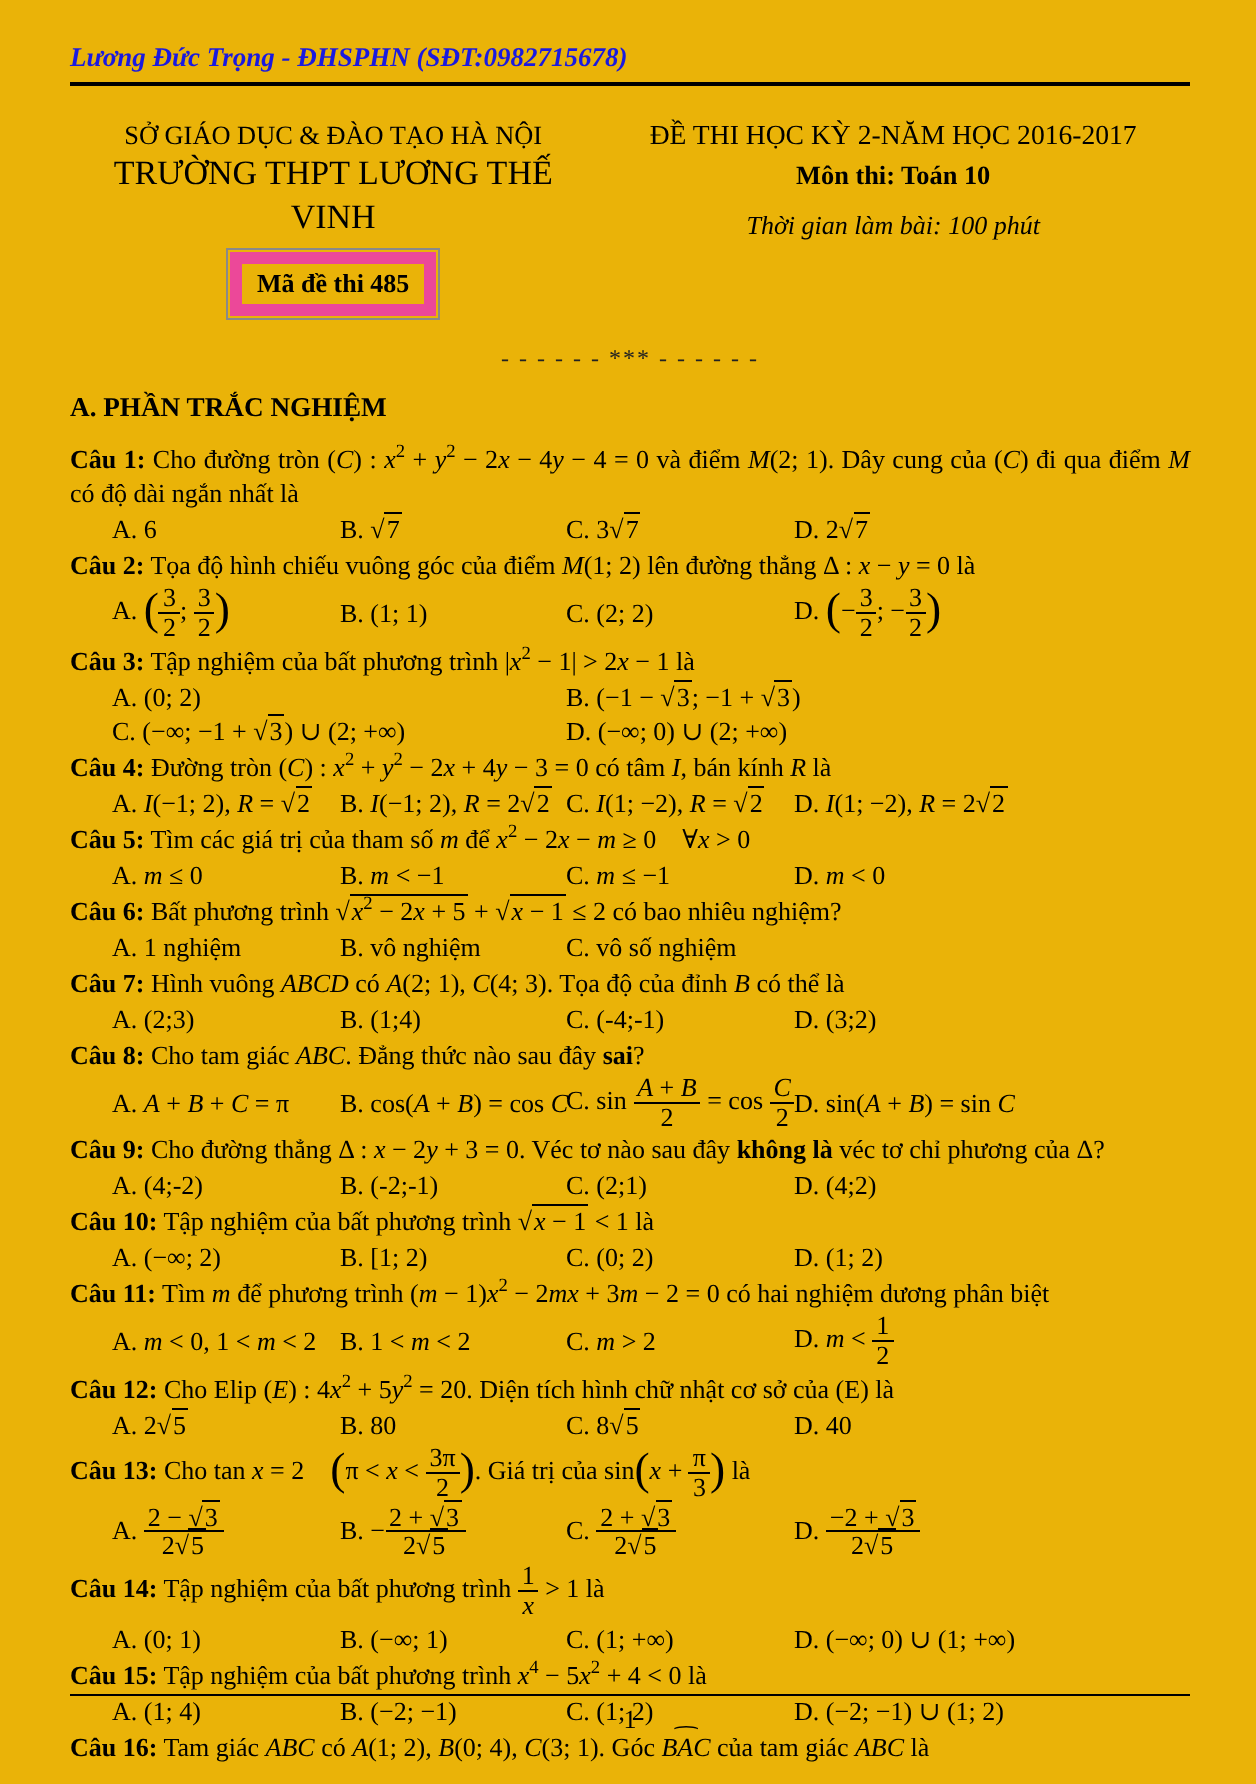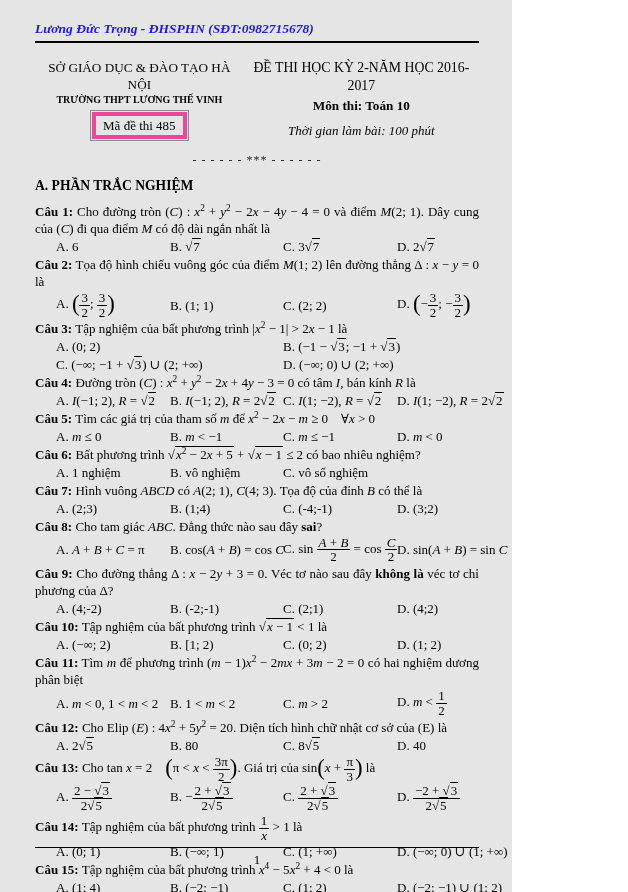--- a/index.html
+++ b/index.html
@@ -1,32 +1,32 @@
 <!DOCTYPE html>
 <html><head>
 <meta charset="utf-8">
 <style>
   html,body{margin:0;padding:0;background:#ffffff;}
   .page{
-    position:relative;width:512px;height:892px;box-sizing:border-box;
-    padding:20px 33px 0 35px;background:#e5e5e5;color:#000;
+    position:relative;width:628px;height:892px;box-sizing:border-box;
+    padding:20px 33px 0 35px;background:#eab308;color:#000;
     font-family:"Liberation Serif","DejaVu Serif",serif;
     font-size:13px;line-height:1.31;overflow:hidden;
   }
   
   .author{color:#1a1ae0;font-weight:bold;font-style:italic;font-size:13.5px;}
   .top-rule{border-top:2.5px solid #000;margin-top:3px;}
   
   .head{display:flex;margin-top:16px;}
   .head-left{width:47%;text-align:center;}
   .head-right{width:53%;text-align:center;}
   .h-line1{font-size:13.2px;}
-  .h-line2{font-weight:bold;font-size:10px;}
-  .code-box{display:inline-block;margin-top:6px;padding:1px 7px;font-weight:normal;
-    border:4px solid #ec4899;outline:1px solid #8a8a8a;outline-offset:1px;}
+  .h-line2{font-weight:normal;font-size:17px;}
+  .code-box{display:inline-block;margin-top:6px;padding:1px 7px;font-weight:bold;
+    border:6px solid #ec4899;outline:1px solid #8a8a8a;outline-offset:1px;}
   .r-line1{font-weight:normal;font-size:13.8px;}
   .r-line2{font-weight:bold;font-size:13.2px;margin-top:2px;}
   .r-line3{font-style:italic;margin-top:8px;}
   .divider{text-align:center;margin:14px 0 8px;font-size:12px;letter-spacing:1px;color:#222;}
   .section-title{font-weight:bold;font-size:13.6px;margin:4px 0 8px;}
   
   .question{margin:0 0 1px 0;}
   .qbody{text-align:justify;}
   .qlabel{font-weight:bold;}
   .opts{padding-left:21px;display:grid;column-gap:0;align-items:center;margin:1px 0;}

